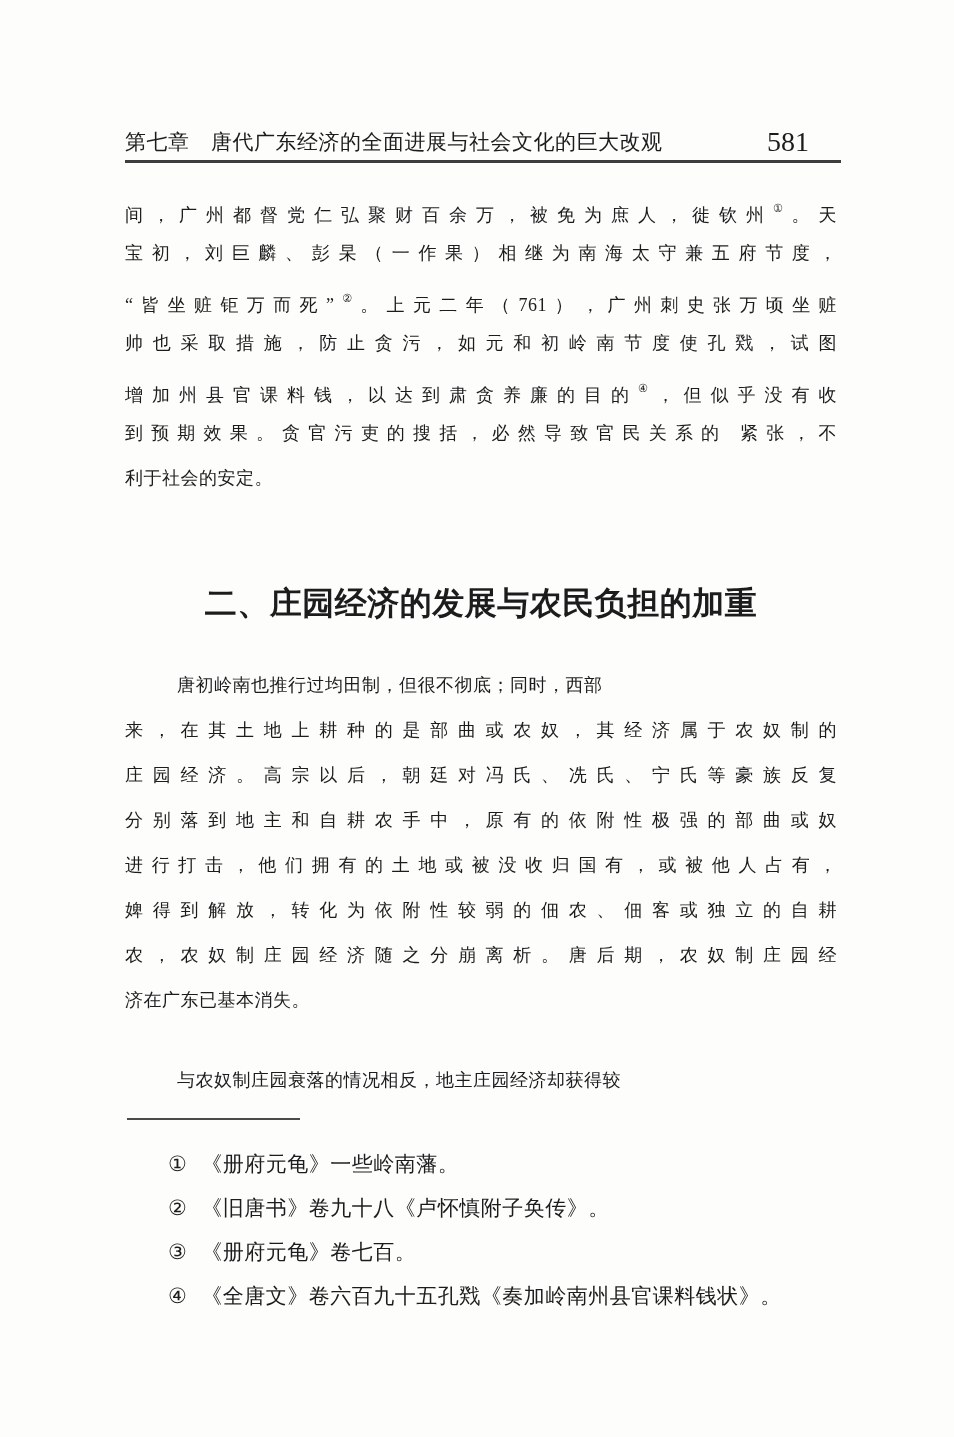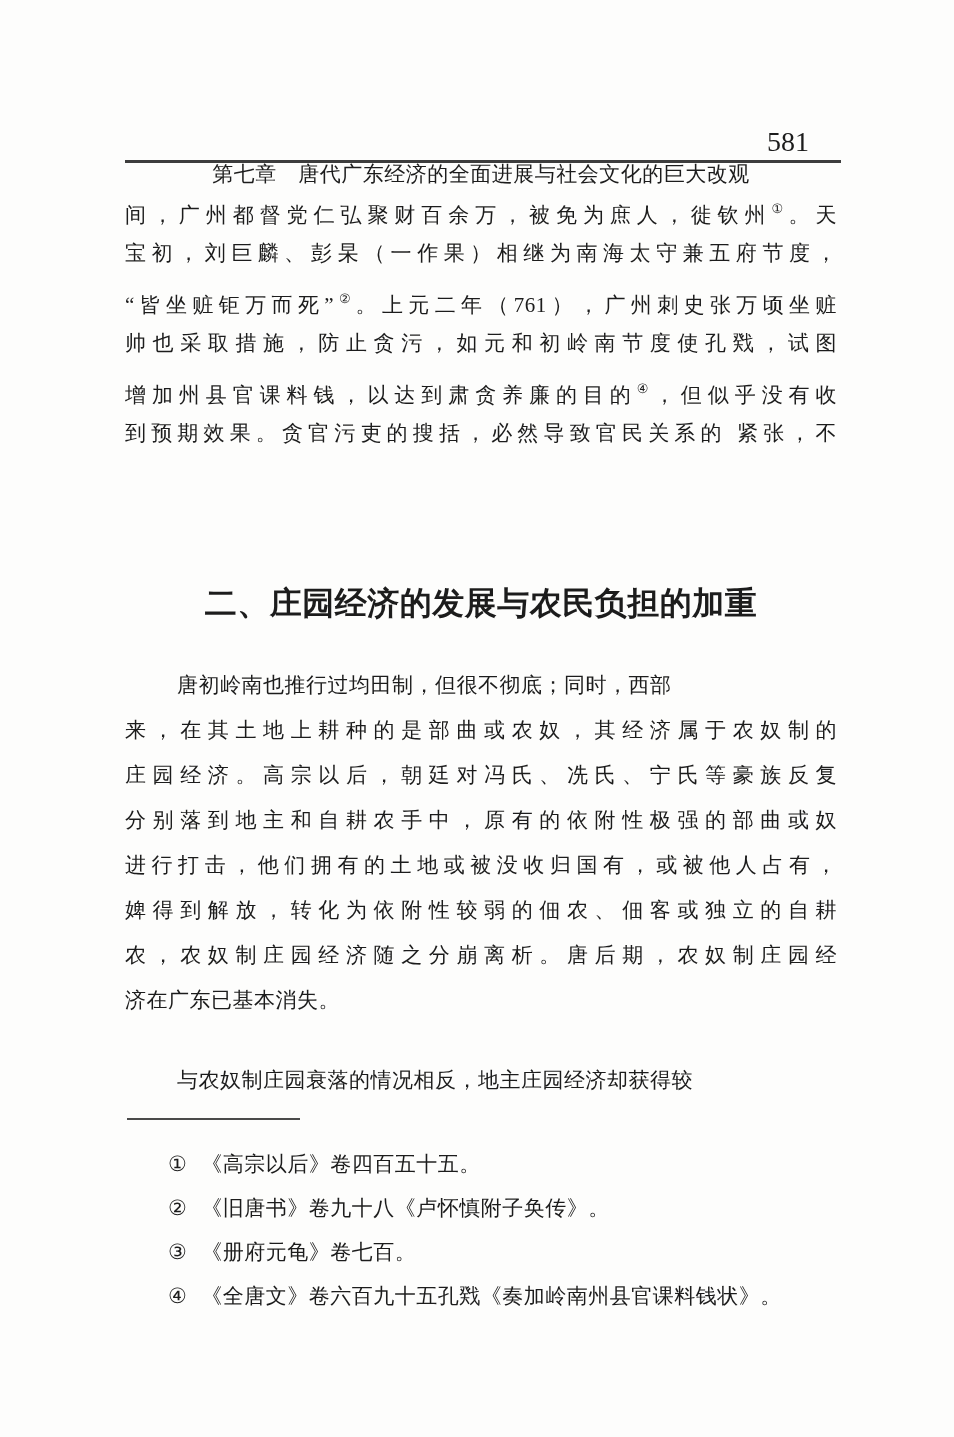--- a/index.html
+++ b/index.html
@@ -22,24 +22,23 @@
     position: absolute;
     left: 125px;
     top: 126px;
     width: 712px;
     height: 32px;
     font-size: 21px;
     line-height: 32px;
   }
   .running-head .head-title {
     display: block;
-    text-align: center;
+    text-align: left;
     letter-spacing: 0.5px;
     white-space: nowrap;
-    margin-top: 32px;
   }
   .running-head .head-page {
     position: absolute;
     right: 28px;
     top: 0;
     font-size: 28px;
     line-height: 32px;
   }
   .head-rule {
     position: absolute;
@@ -51,21 +50,21 @@
   }
   
   .textblock {
     position: absolute;
     left: 125px;
     width: 712px;
   }
   .body-line {
     height: 45px;
     line-height: 45px;
-    font-size: 21px;
+    font-size: 18px;
     letter-spacing: 0.5px;
     text-align: justify;
     text-align-last: justify;
     overflow: hidden;
     white-space: nowrap;
   }
   .body-line.short {
     text-align-last: left;
     text-align: left;
   }
@@ -133,20 +132,21 @@
   </div>
   <div class="head-rule"></div>
 
   <div class="textblock" id="para1">
     <div class="body-line">间，广州都督党仁弘聚财百余万，被免为庶人，徙钦州<sup>①</sup>。天</div>
     <div class="body-line">宝初，刘巨麟、彭杲（一作果）相继为南海太守兼五府节度，</div>
     <div class="body-line">“皆坐赃钜万而死”<sup>②</sup>。上元二年（761），广州刺史张万顷坐赃</div>
     <div class="body-line">帅也采取措施，防止贪污，如元和初岭南节度使孔戣，试图</div>
     <div class="body-line">增加州县官课料钱，以达到肃贪养廉的目的<sup>④</sup>，但似乎没有收</div>
     <div class="body-line">到预期效果。贪官污吏的搜括，必然导致官民关系的 紧张，不</div>
+    <div class="body-line short">利于社会的安定。</div>
   </div>
 
   <div class="section-heading">二、庄园经济的发展与农民负担的加重</div>
 
   <div class="textblock" id="para2">
     <div class="body-line short indent">唐初岭南也推行过均田制，但很不彻底；同时，西部</div>
     <div class="body-line">来，在其土地上耕种的是部曲或农奴，其经济属于农奴制的</div>
     <div class="body-line">庄园经济。高宗以后，朝廷对冯氏、冼氏、宁氏等豪族反复</div>
     <div class="body-line">分别落到地主和自耕农手中，原有的依附性极强的部曲或奴</div>
     <div class="body-line">进行打击，他们拥有的土地或被没收归国有，或被他人占有，</div>
@@ -155,21 +155,21 @@
     <div class="body-line short">济在广东已基本消失。</div>
   </div>
 
   <div class="textblock" id="para3">
     <div class="body-line short indent">与农奴制庄园衰落的情况相反，地主庄园经济却获得较</div>
   </div>
 
   <div class="footnote-rule"></div>
   <div class="footnotes">
     <div class="footnote">
-      <span class="fn-marker">①</span><span>《高宗以后》卷四百五十五。</span>
+      <span class="fn-marker">①</span><span>《册府元龟》一些岭南藩。</span>
     </div>
     <div class="footnote">
       <span class="fn-marker">②</span><span>《旧唐书》卷九十八《卢怀慎附子奂传》。</span>
     </div>
     <div class="footnote">
       <span class="fn-marker">③</span><span>《册府元龟》卷七百。</span>
     </div>
     <div class="footnote">
       <span class="fn-marker">④</span><span>《全唐文》卷六百九十五孔戣《奏加岭南州县官课料钱状》。</span>
     </div>

